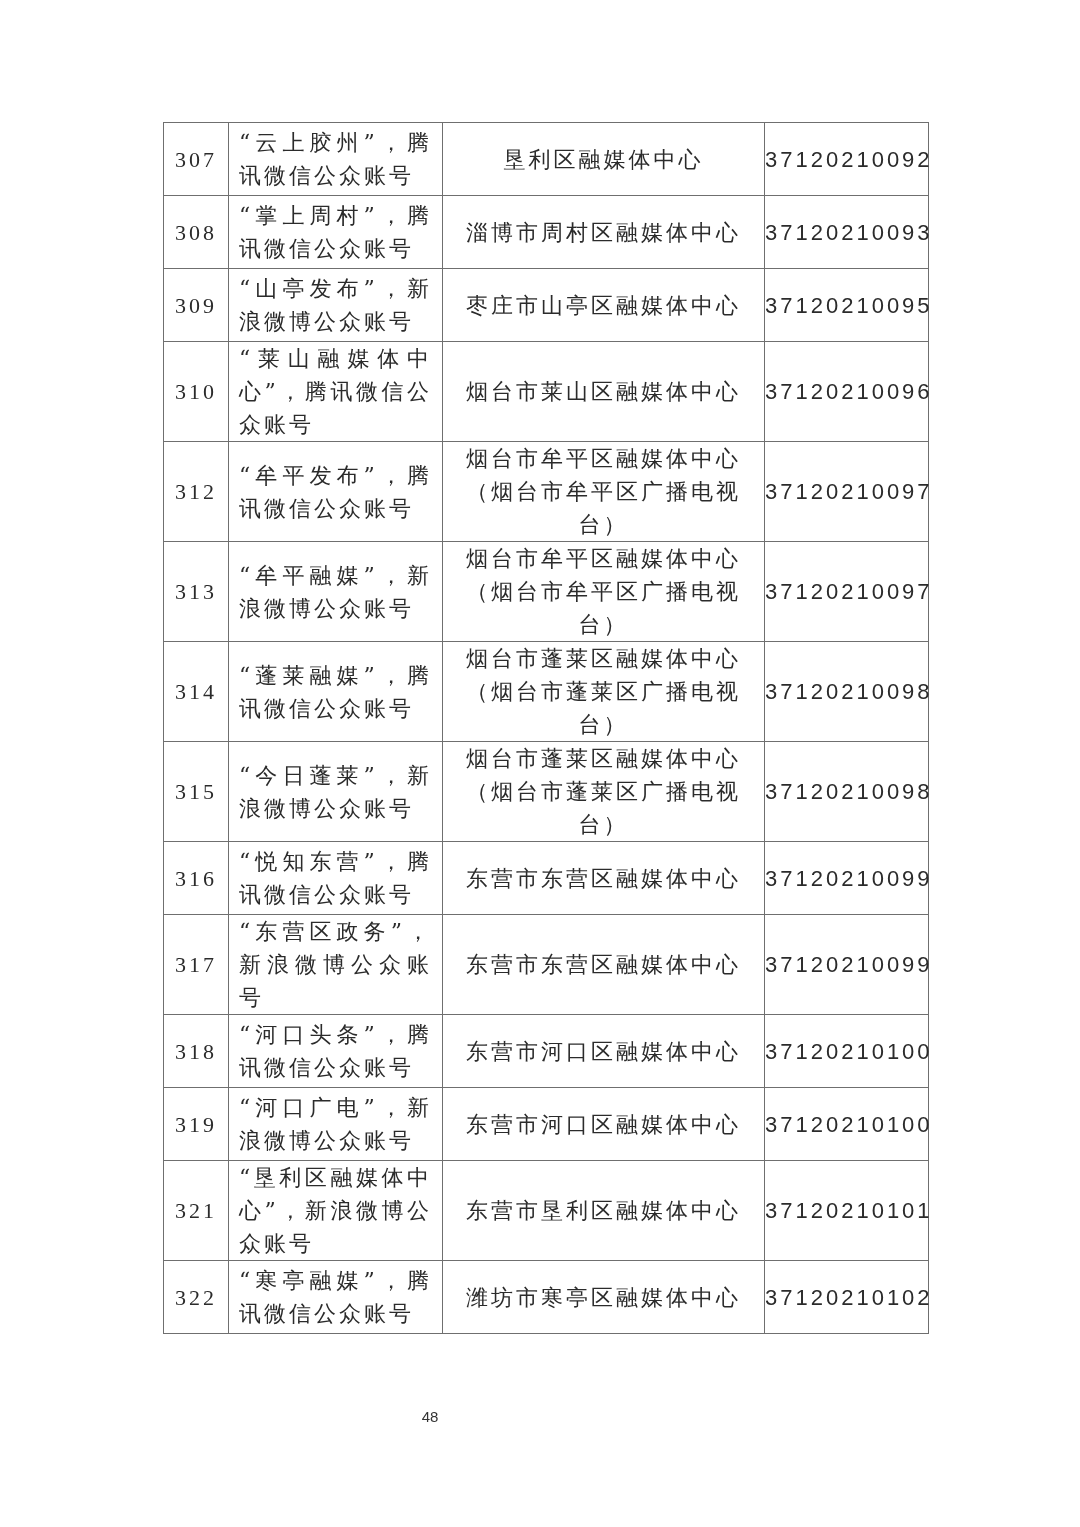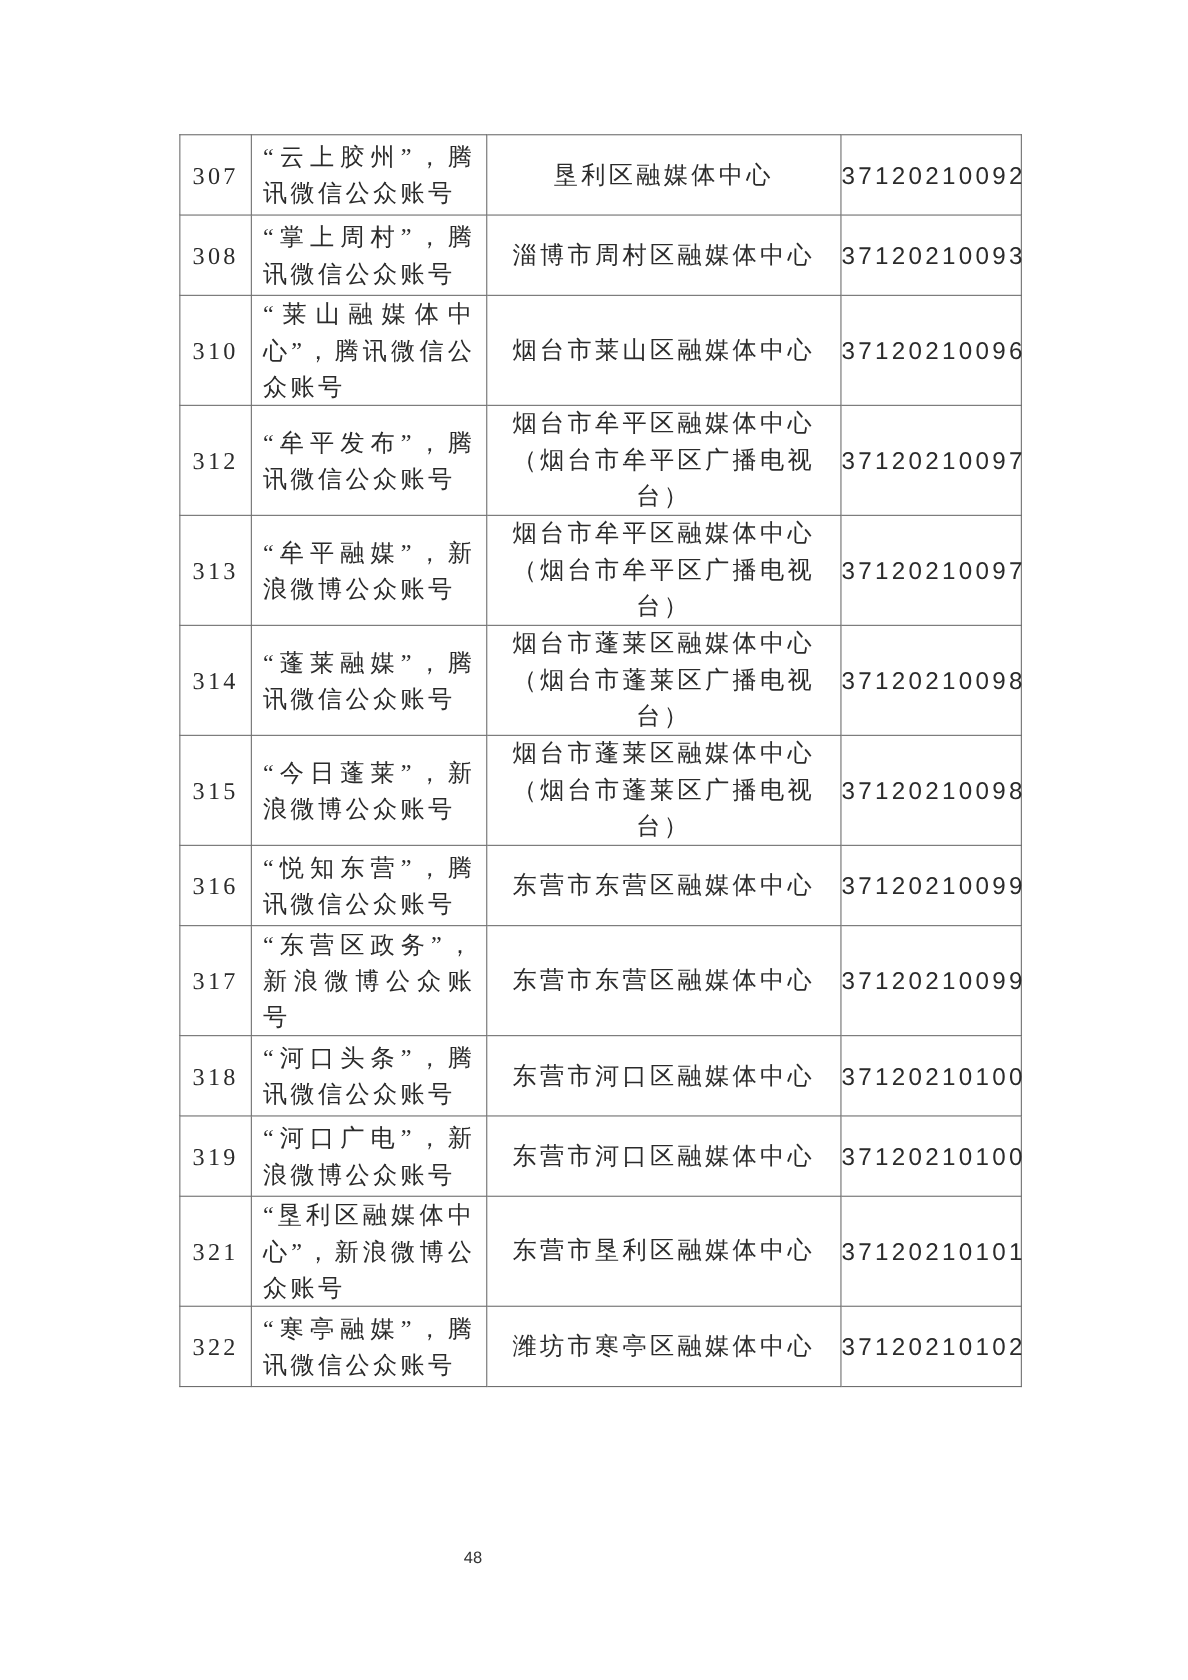--- a/index.html
+++ b/index.html
@@ -48,21 +48,20 @@
     td.no {
       text-align: center;
       font-family: "Liberation Serif", "DejaVu Serif", serif;
       font-size: 24px;
       letter-spacing: 0;
     }
     td.name {
       padding: 0 10px 0 10px !important;
       text-align: justify;
       text-align-last: left;
-      font-family: Liberation Serif, serif;
     }
     td.name .nm {
       display: block;
       text-indent: 0;
     }
     td.org {
       text-align: center;
       letter-spacing: 4px;
     }
     td.org .line { display: block; }
@@ -108,20 +107,30 @@
         <tr class="h2">
           <td class="no">308</td>
           <td class="name">
             <span class="nm">“掌上周村”，腾讯微信公众账号</span>
           </td>
           <td class="org">
             <span class="line">淄博市周村区融媒体中心</span>
           </td>
           <td class="code">37120210093</td>
         </tr>
+        <tr class="h2">
+          <td class="no">309</td>
+          <td class="name">
+            <span class="nm">“山亭发布”，新浪微博公众账号</span>
+          </td>
+          <td class="org">
+            <span class="line">枣庄市山亭区融媒体中心</span>
+          </td>
+          <td class="code">37120210095</td>
+        </tr>
         <tr class="h3">
           <td class="no">310</td>
           <td class="name">
             <span class="nm">“莱山融媒体中心”，腾讯微信公众账号</span>
           </td>
           <td class="org">
             <span class="line">烟台市莱山区融媒体中心</span>
           </td>
           <td class="code">37120210096</td>
         </tr>

